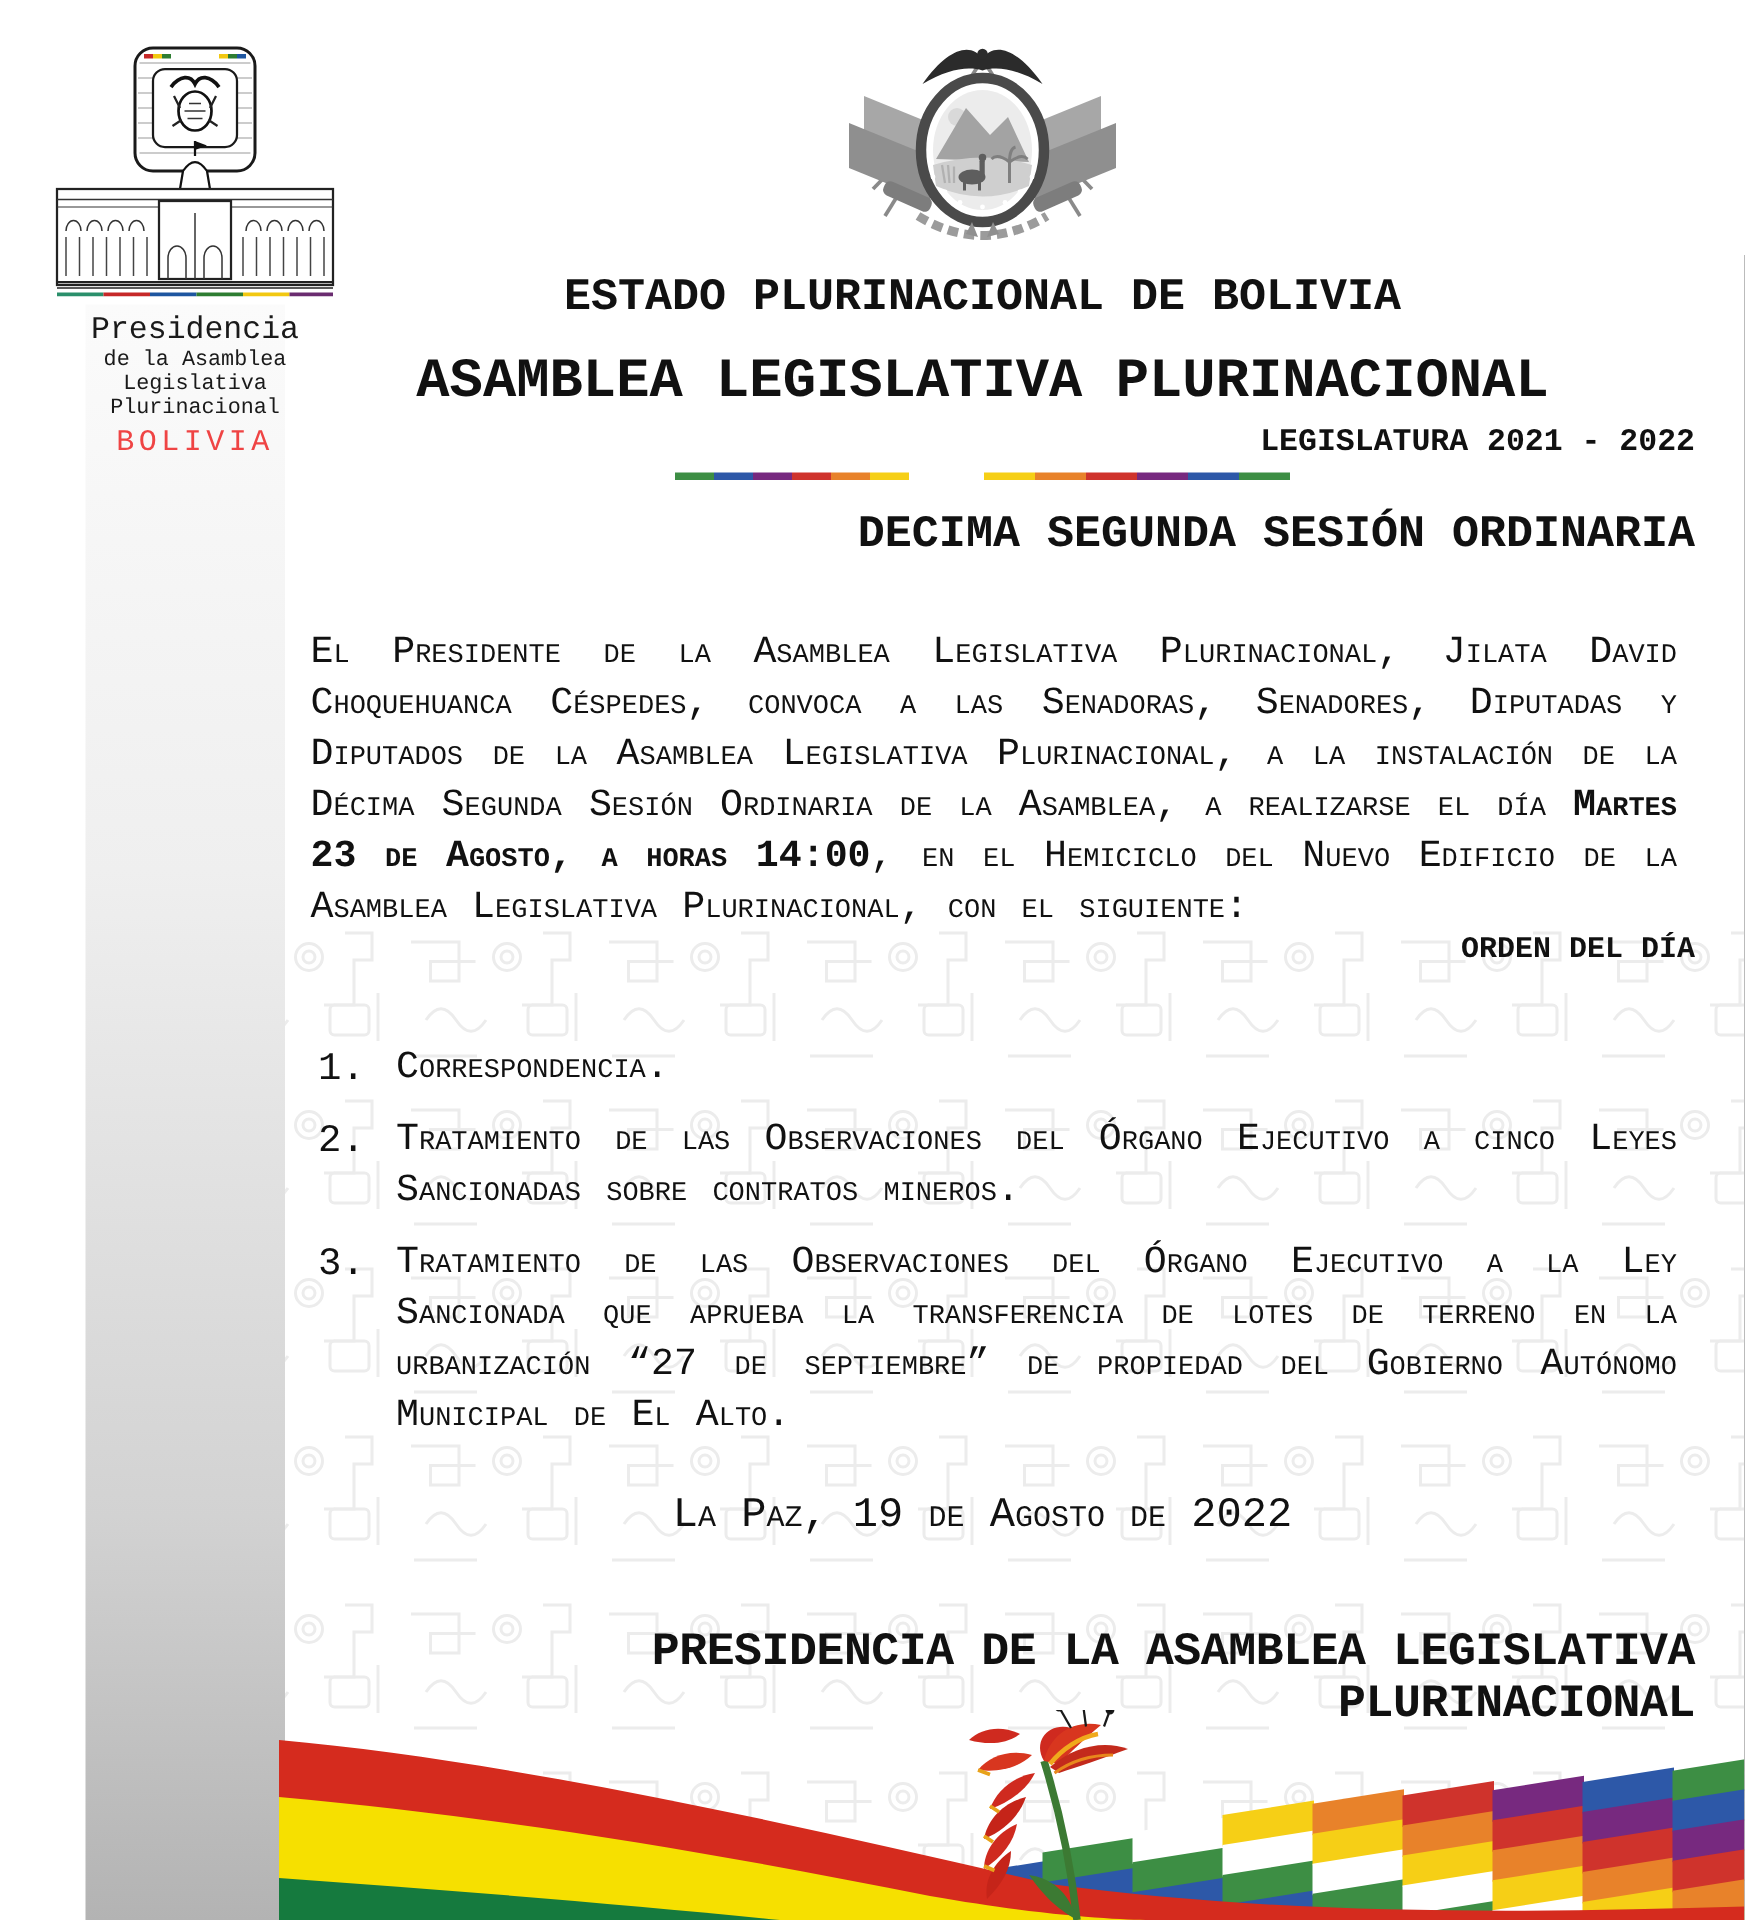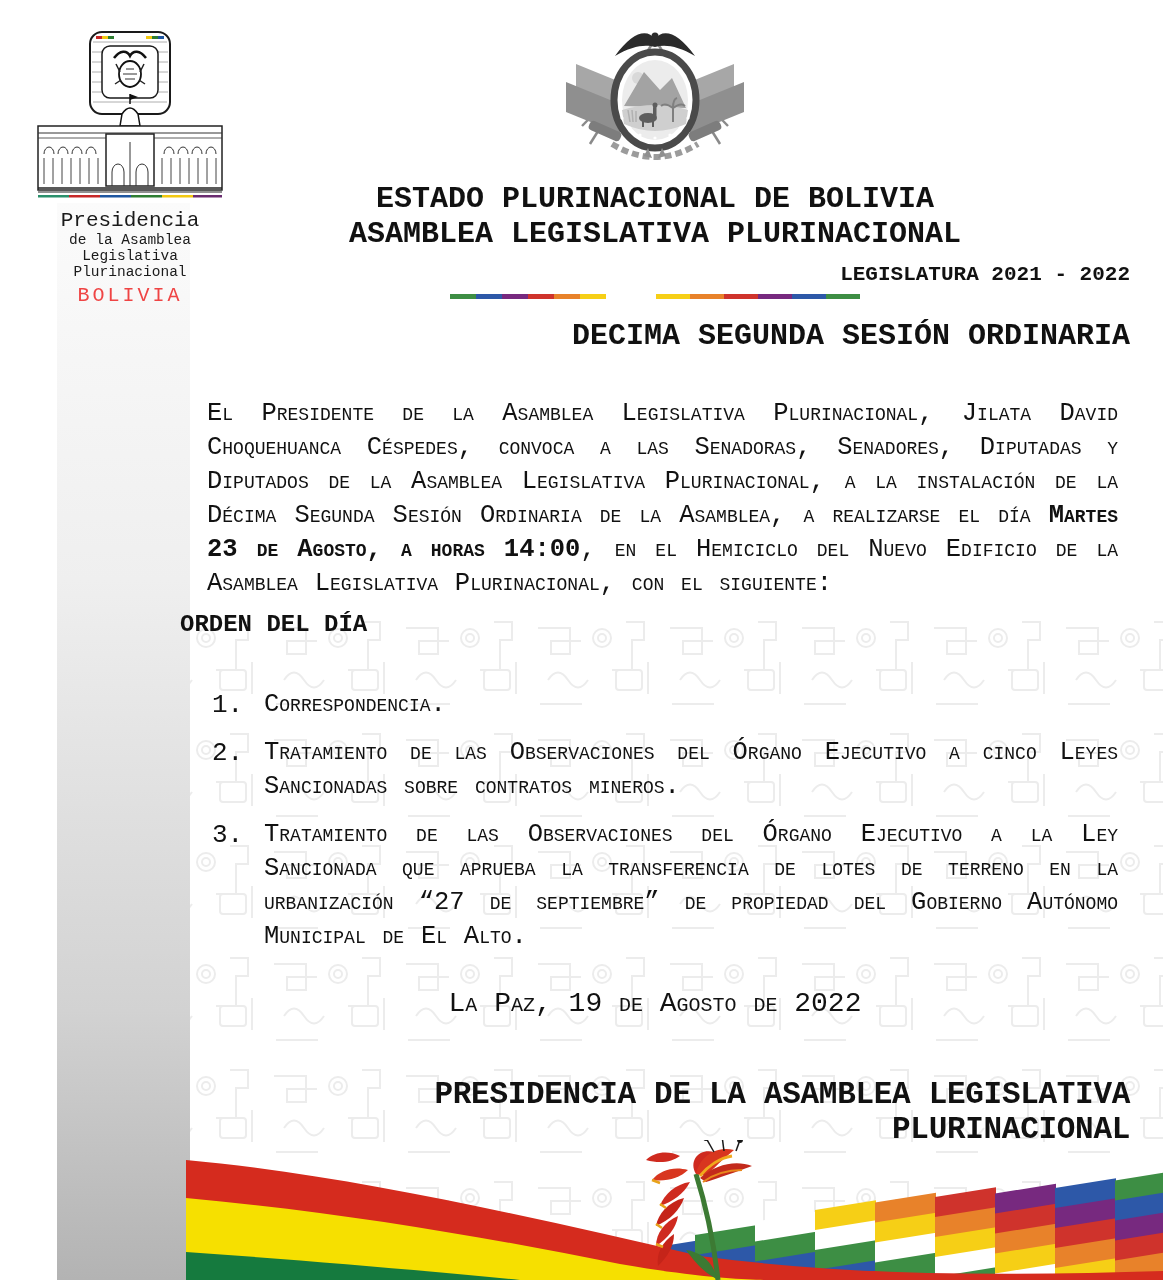--- a/index.html
+++ b/index.html
@@ -12,31 +12,31 @@
   .watermark{position:absolute;left:0;top:608px;z-index:0;}
   
   .seal{position:absolute;left:25px;top:30px;width:210px;text-align:center;z-index:3;}
   .seal-title{font-size:21px;color:#1a1a1a;margin-top:2px;}
   .seal-sub{font-size:14.5px;color:#1a1a1a;margin-top:0px;}
   .seal-country{font-size:20px;letter-spacing:3px;color:#ef4444;margin-top:4px;}
   
   .content{position:absolute;left:180px;top:0;width:950px;z-index:2;}
   .arms{display:block;margin:26px auto 0 auto;}
   .h-state{font-size:30px;font-weight:bold;text-align:center;margin-top:16px;line-height:35px;}
-  .h-asm{font-size:30px;font-weight:bold;text-align:center;line-height:35px;}
+  .h-asm{font-size:37px;font-weight:bold;text-align:center;line-height:35px;margin-top:21px;}
   .h-leg{font-size:21px;font-weight:bold;text-align:right;margin-top:8px;line-height:30px;}
   .legis-underline{display:flex;justify-content:center;gap:24px;margin-top:4px;height:5px;}
   .ulseg{display:flex;height:5px;}
   #ul-left div{width:26px;height:5px;}
   #ul-right div{width:34px;height:5px;}
   .h-session{font-size:30px;font-weight:bold;text-align:right;margin-top:20px;}
   .bodypar{font-size:25.5px;line-height:34px;text-align:justify;margin-top:44px;
            padding-left:27px;padding-right:12px;font-variant:small-caps;word-spacing:1.5px;}
   .bodypar b{font-weight:bold;}
-  .h-orden{font-size:24px;font-weight:bold;text-align:left;margin-top:10px;}
+  .h-orden{font-size:20px;font-weight:bold;text-align:right;}
   .agenda{margin-top:50px;padding-left:32px;padding-right:12px;}
   .aitem{display:flex;margin-bottom:14px;}
   .aitem .num{flex:0 0 52px;font-size:26px;line-height:34px;}
   .aitem .txt{flex:1;font-size:25.5px;line-height:34px;text-align:justify;
               font-variant:small-caps;word-spacing:1.5px;}
   .dateline{font-size:28px;text-align:center;margin-top:34px;font-variant:small-caps;}
   .footer-title{font-size:31px;font-weight:bold;text-align:right;margin-top:58px;letter-spacing:-0.3px;}
   .bottomdeco{position:absolute;left:0;bottom:0;z-index:4;}
 </style>
 </head>

